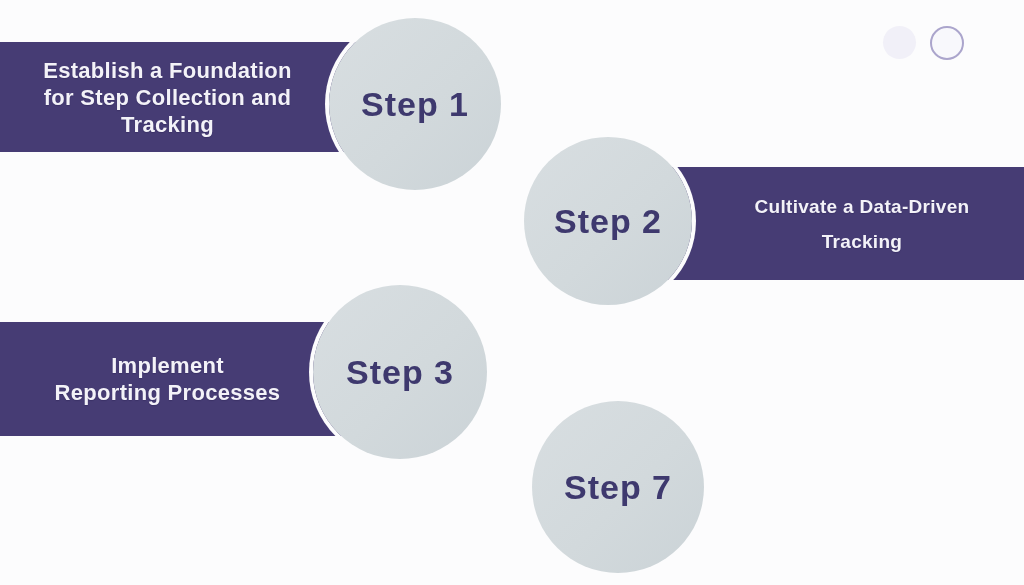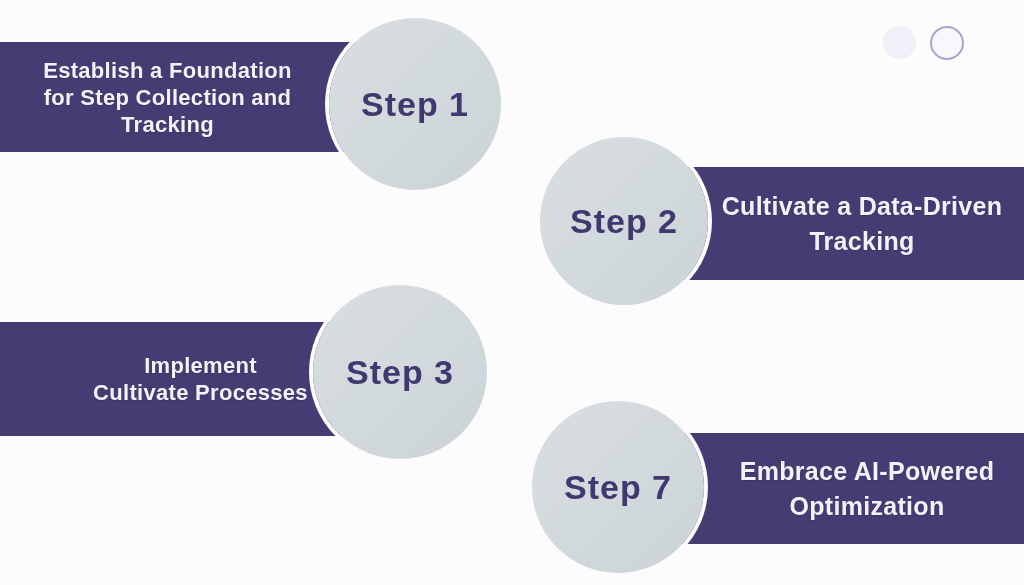--- a/index.html
+++ b/index.html
@@ -22,21 +22,21 @@
     z-index:1;
   }
   .banner-text{
     color:#f3f2f8;
     font-weight:700;
     text-align:center;
     letter-spacing:.3px;
     text-shadow:0 1px 1px rgba(40,32,80,.35);
   }
   .banner-text.small{font-size:22px;line-height:27px;}
-  .banner-text.large{font-size:25px;line-height:35px;}
+  .banner-text.large{font-size:19px;line-height:35px;}
   
   .circle{
     position:absolute;
     border-radius:50%;
     background:linear-gradient(135deg,#d8dee1 0%,#d2d9dc 55%,#cbd3d7 100%);
     box-shadow:0 0 0 4px #fcfcfd;
     display:flex;align-items:center;justify-content:center;
     z-index:2;
   }
   .step-label{
@@ -46,24 +46,24 @@
     letter-spacing:1px;
     white-space:nowrap;
   }
   
   .s1-banner{left:0;top:42;width:360px;height:110px;top:42px;}
   .s1-banner .banner-text{width:335px;margin-right:auto;}
   .s1-circle{left:329px;top:18px;width:172px;height:172px;}
 
   .s2-banner{left:570px;top:167px;width:454px;height:113px;}
   .s2-banner .banner-text{width:324px;margin-left:auto;margin-right:0;}
-  .s2-circle{left:540px;top:137px;width:168px;height:168px;}
+  .s2-circle{left:524px;top:137px;width:168px;height:168px;}
 
   .s3-banner{left:0;top:322px;width:420px;height:114px;}
-  .s3-banner .banner-text{width:335px;margin-right:auto;padding-left:33px;}
+  .s3-banner .banner-text{width:335px;margin-right:auto;}
   .s3-circle{left:313px;top:285px;width:174px;height:174px;}
 
   .s4-banner{left:600px;top:433px;width:424px;height:111px;}
   .s4-banner .banner-text{width:314px;margin-left:auto;margin-right:0;}
   .s4-circle{left:532px;top:401px;width:172px;height:172px;}
 
   
   .dot{
     position:absolute;border-radius:50%;z-index:3;
   }
@@ -99,33 +99,27 @@
       <div>Tracking</div>
     </div>
   </div>
   <div class="circle s2-circle">
     <span class="step-label">Step 2</span>
   </div>
 
   <div class="banner s3-banner">
     <div class="banner-text small">
       <div>Implement</div>
-      <div>Cultivate Processes</div>
+      <div>Reporting Processes</div>
     </div>
   </div>
   <div class="circle s3-circle">
     <span class="step-label">Step 3</span>
   </div>
 
-  <div class="banner s4-banner">
-    <div class="banner-text large">
-      <div>Embrace AI-Powered</div>
-      <div>Optimization</div>
-    </div>
-  </div>
   <div class="circle s4-circle">
     <span class="step-label">Step 7</span>
   </div>
 
   <div class="dot dot-filled"></div>
   <div class="dot dot-outlined"></div>
 
 </div>
 
 </body></html>

